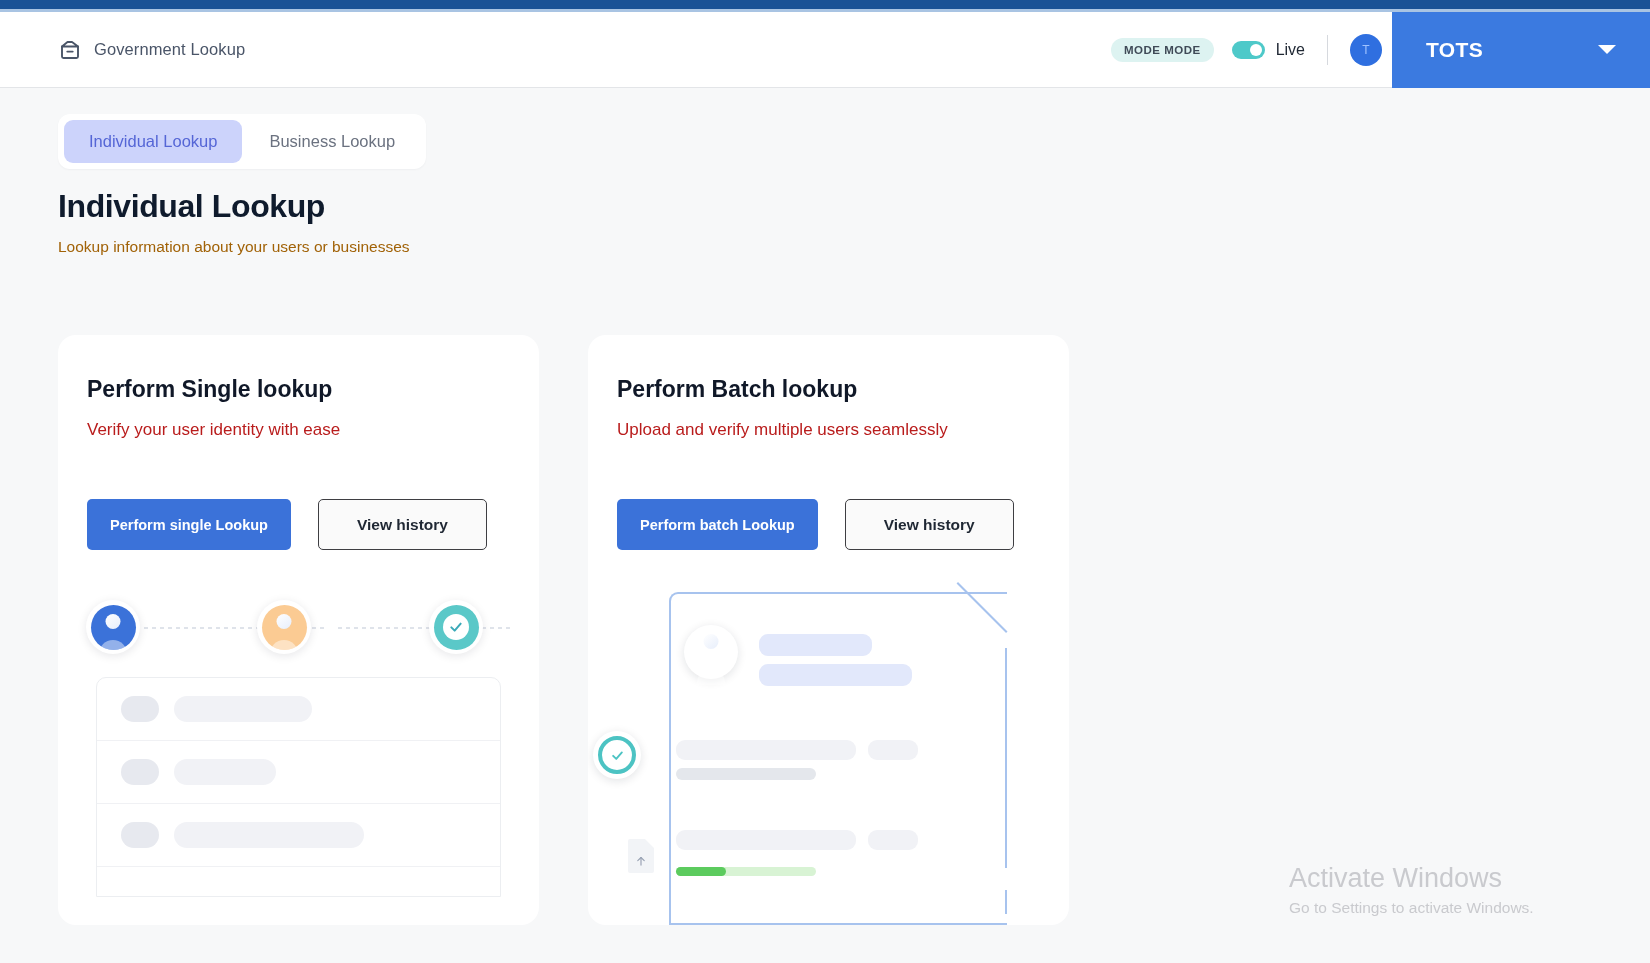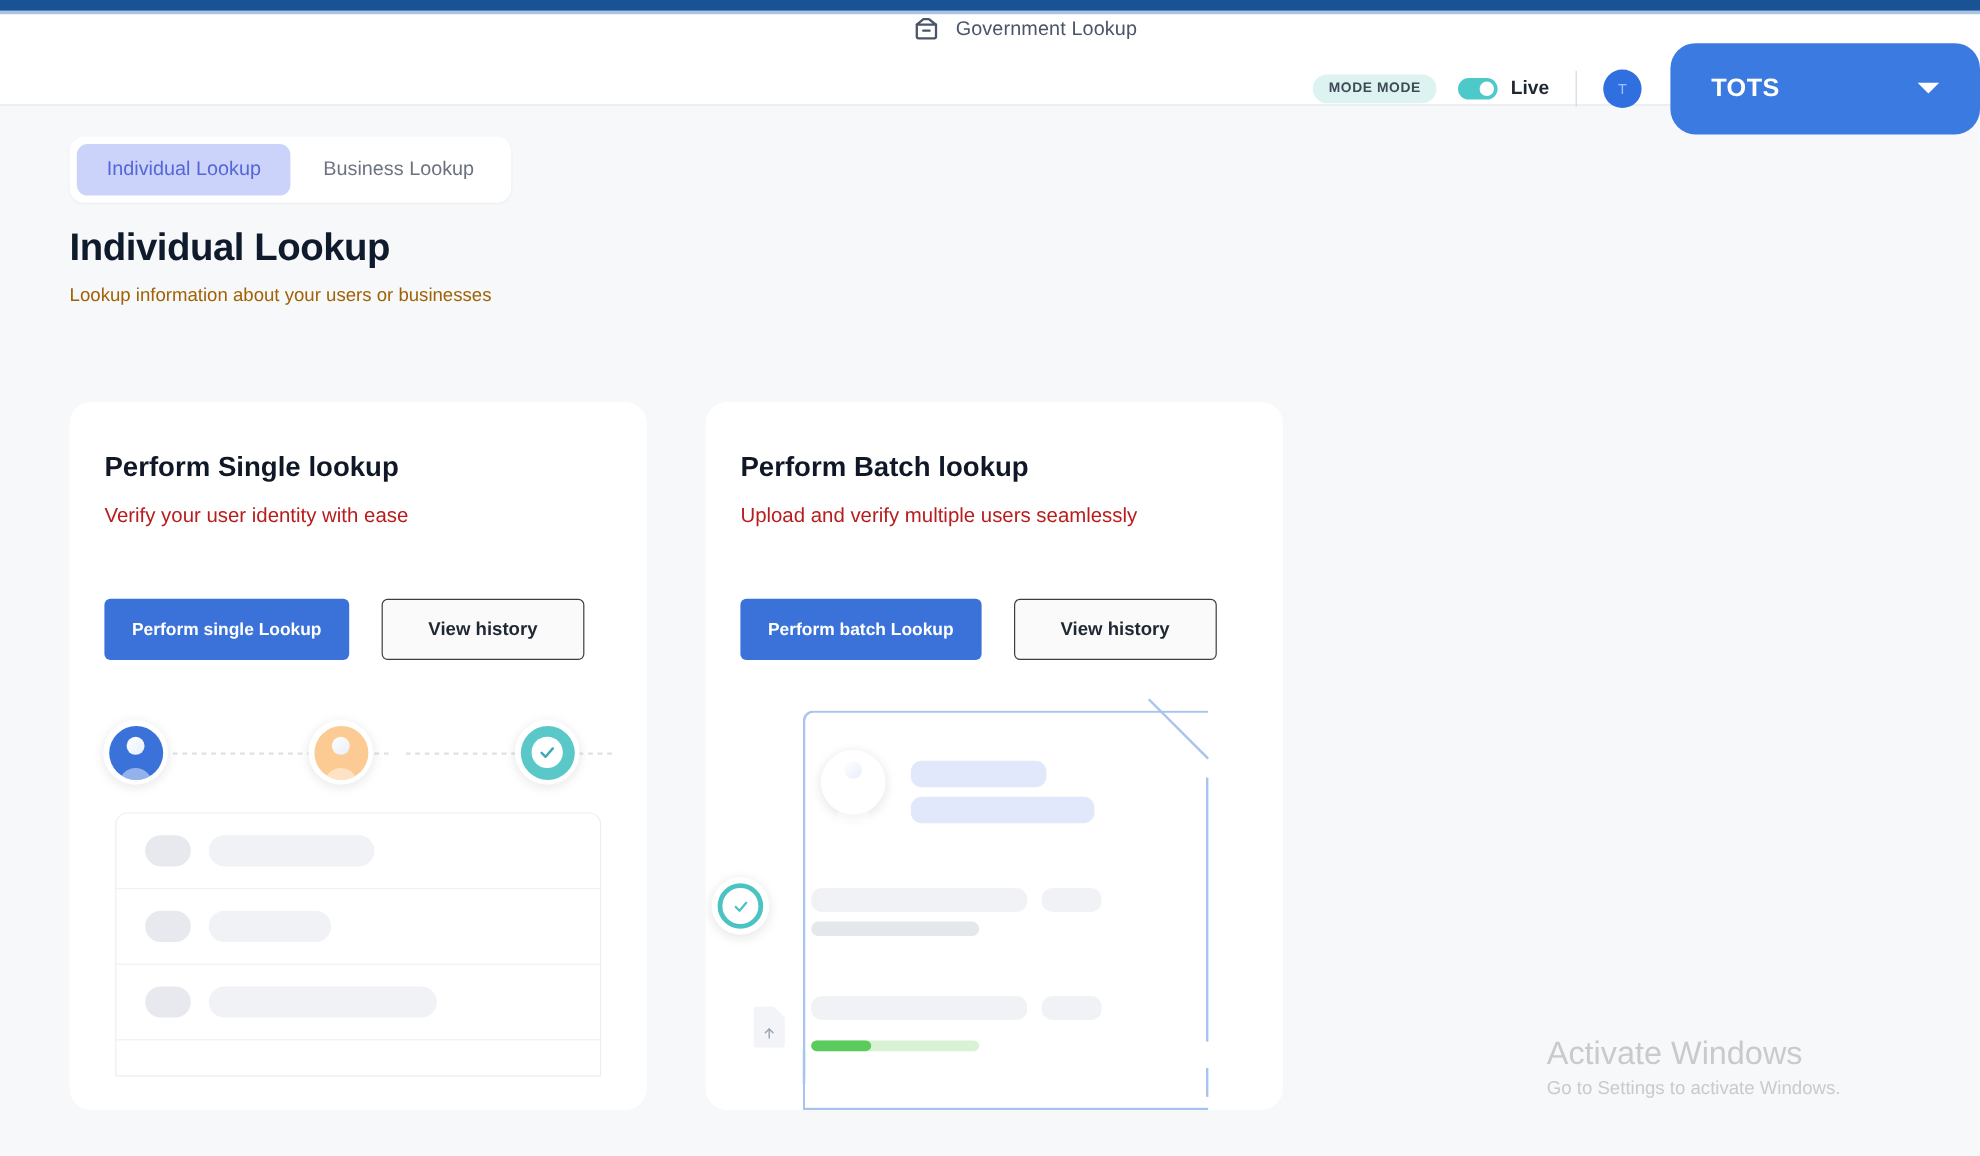--- a/index.html
+++ b/index.html
@@ -21,21 +21,21 @@
     width: 1650px; height: 3px;
     background: #a9c4e3;
   }
 
   
   .header {
     position: absolute; top: 12px; left: 0;
     width: 1650px; height: 76px;
     background: #ffffff;
     border-bottom: 1px solid #e3e5e8;
-    display: flex; align-items: center; flex-direction: column;
+    display: flex; align-items: center;
   }
   .brand {
     display: flex; align-items: center; gap: 12px;
     margin-left: 58px;
   }
   .brand-icon { width: 24px; height: 24px; display: block; }
   .brand-label {
     font-size: 16.5px; color: #4a5568; letter-spacing: .1px;
   }
 
@@ -49,38 +49,37 @@
   }
   .toggle-wrap { display: flex; align-items: center; gap: 11px; margin-left: 18px; }
   .toggle {
     width: 33px; height: 18px; border-radius: 10px;
     background: #4ec9c9; position: relative; flex: none;
   }
   .toggle .knob {
     position: absolute; top: 3px; right: 3px;
     width: 12px; height: 12px; border-radius: 50%; background: #fff;
   }
-  .live-text { font-size: 16px; font-weight: 700; color: #1f2733; }
+  .live-text { font-size: 16px; font-weight: 400; color: #1f2733; }
   .divider-v {
     width: 1px; height: 30px; background: #d6d9de; margin: 0 22px;
   }
   .avatar {
     width: 32px; height: 32px; border-radius: 50%;
     background: #2f6fe0; color: #9fc2ff;
     font-size: 12px; display: flex; align-items: center; justify-content: center;
   }
   .org-btn {
-    margin-left: 24px;
+    margin-left: 10px;
     width: 258px; height: 76px;
     background: #3b7ae0; color: #ffffff;
     display: flex; align-items: center;
     padding: 12px 34px;
     font-size: 21px; font-weight: 700; letter-spacing: .4px;
     cursor: pointer;
-    border-radius: 21px;
   }
   .org-caret {
     margin-left: auto;
     width: 0; height: 0;
     border-left: 9px solid transparent;
     border-right: 9px solid transparent;
     border-top: 9px solid #ffffff;
   }
 
   

